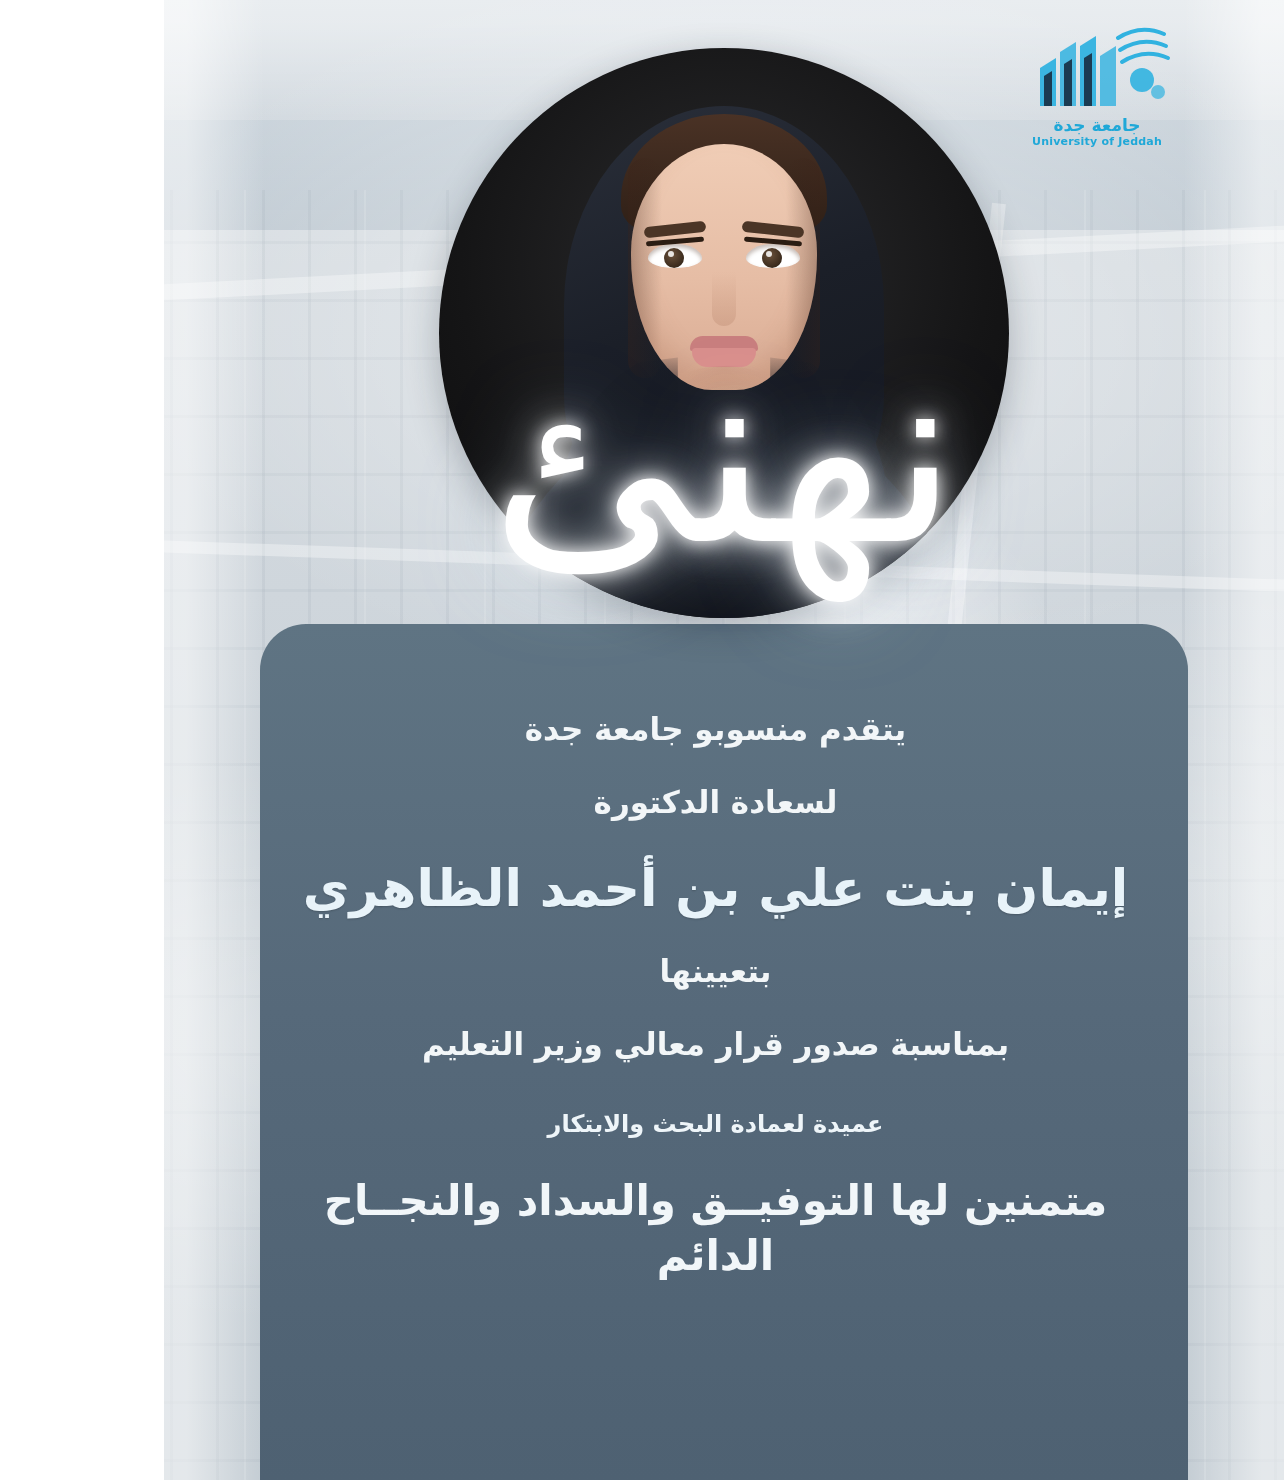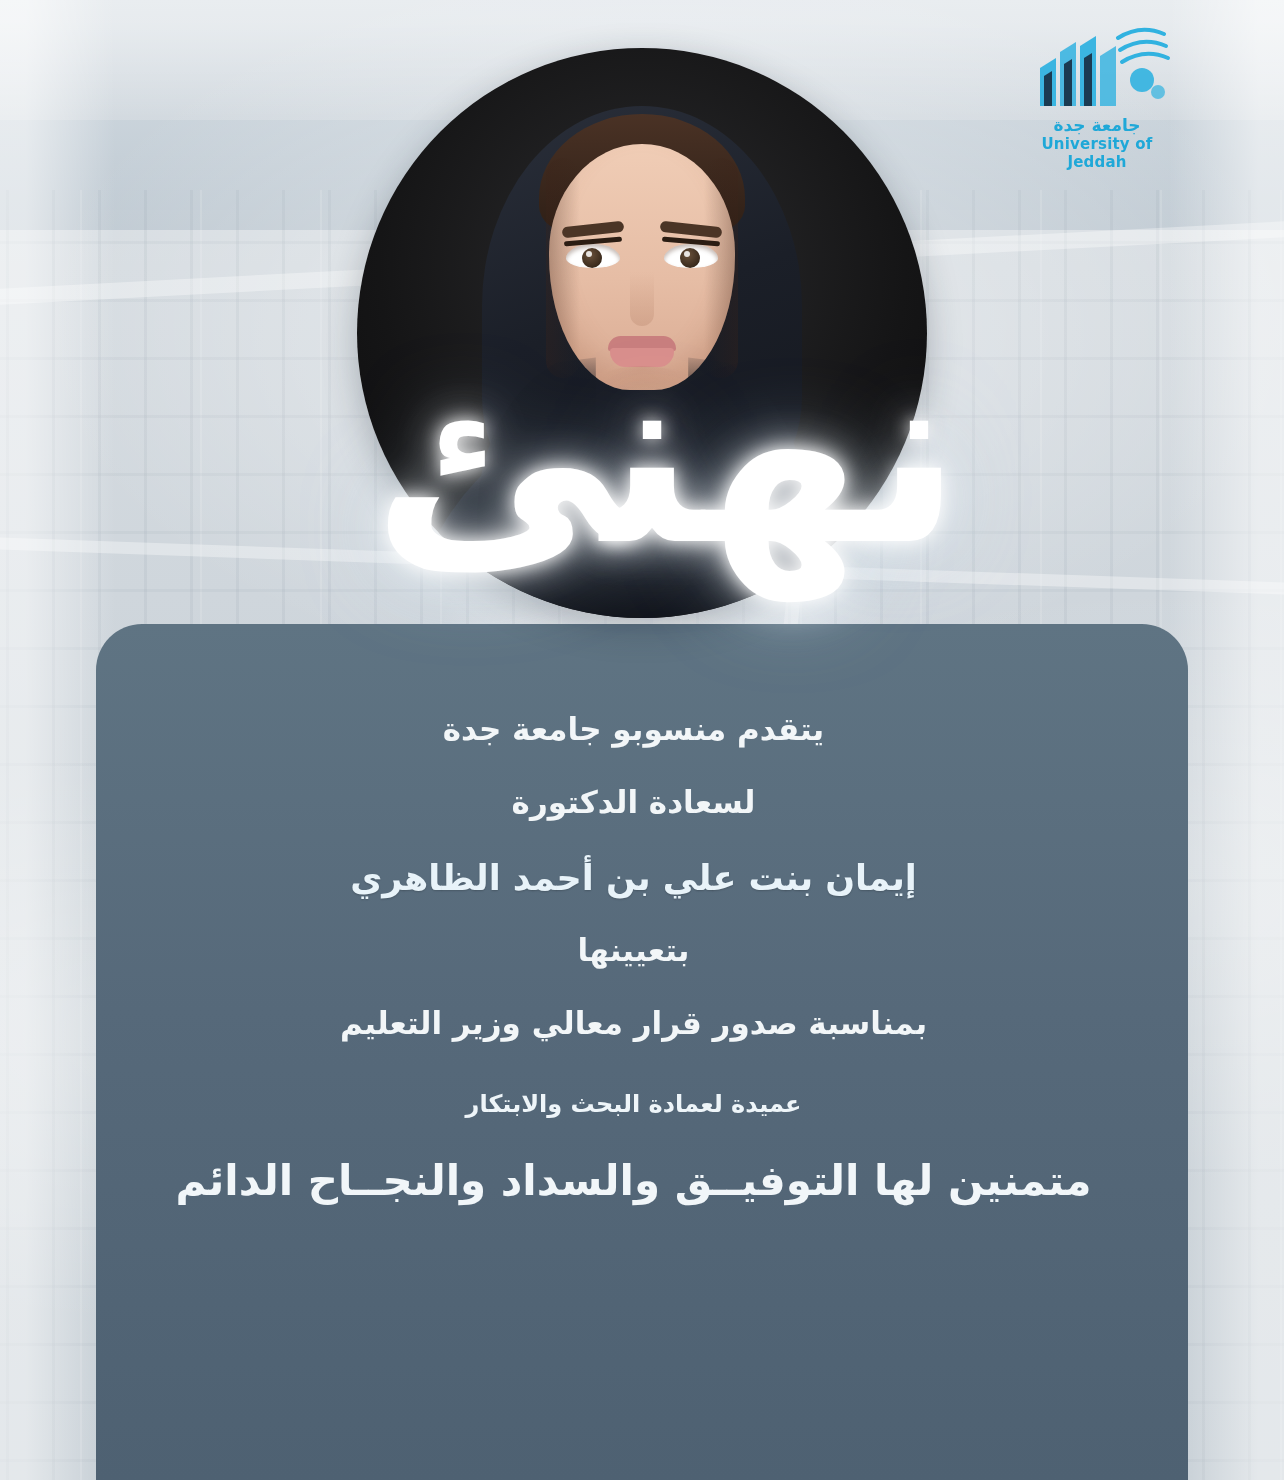--- a/index.html
+++ b/index.html
@@ -10,21 +10,21 @@
   body {
     width: 1284px;
     height: 1480px;
     overflow: hidden;
     font-family: "DejaVu Sans", "Liberation Sans", sans-serif;
   }
 
   
   .poster {
     position: relative;
-    width: 1284px;
+    width: 1120px;
     height: 1480px;
     overflow: hidden;
     background: #e9ecef;
   }
 
   
   .bg {
     position: absolute;
     inset: 0;
     background:
@@ -103,21 +103,21 @@
   .logo-mark { width: 150px; height: 92px; display: block; }
   .logo-ar {
     font-size: 17px;
     font-weight: 700;
     color: #1fa8d8;
     letter-spacing: .5px;
     margin-top: 2px;
     line-height: 1.1;
   }
   .logo-en {
-    font-size: 15px;
+    font-size: 11px;
     font-weight: 700;
     color: #1fa8d8;
     letter-spacing: .2px;
     direction: ltr;
     line-height: 1.2;
   }
 
   
   .portrait-wrap {
     position: absolute;
@@ -218,32 +218,32 @@
     clip-path: polygon(0% 28%, 24% 6%, 36% 4%, 36% 100%, 0% 100%);
   }
 
   
   .calligraphy {
     position: absolute;
     top: 330px;
     left: 50%;
     transform: translateX(-50%);
     width: 640px;
-    text-align: right;
+    text-align: center;
     z-index: 5;
     pointer-events: none;
     color: #ffffff;
     font-size: 250px;
     line-height: 1;
     font-family: "DejaVu Sans", "Liberation Sans", sans-serif;
     text-shadow:
       0 0 18px rgba(255,255,255,.95),
       0 0 42px rgba(255,255,255,.75),
       0 0 80px rgba(190,215,235,.55);
-    font-weight: 700;
+    font-weight: 400;
   }
 
   
   .panel {
     position: absolute;
     left: 96px;
     right: 96px;
     top: 624px;
     bottom: 0;
     background: #5c7181;
@@ -257,21 +257,21 @@
   }
   .panel-line {
     font-size: 31px;
     font-weight: 700;
     line-height: 1.25;
     margin: 0 0 34px 0;
     color: #f2f6f8;
     letter-spacing: .2px;
   }
   .panel-name {
-    font-size: 35px;
+    font-size: 51px;
     font-weight: 700;
     line-height: 1.3;
     margin: 22px 0 30px 0;
     color: #e8f3f9;
     text-shadow: 0 1px 2px rgba(0,0,0,.18);
   }
   .panel-role {
     font-size: 24px;
     font-weight: 700;
     line-height: 1.3;

